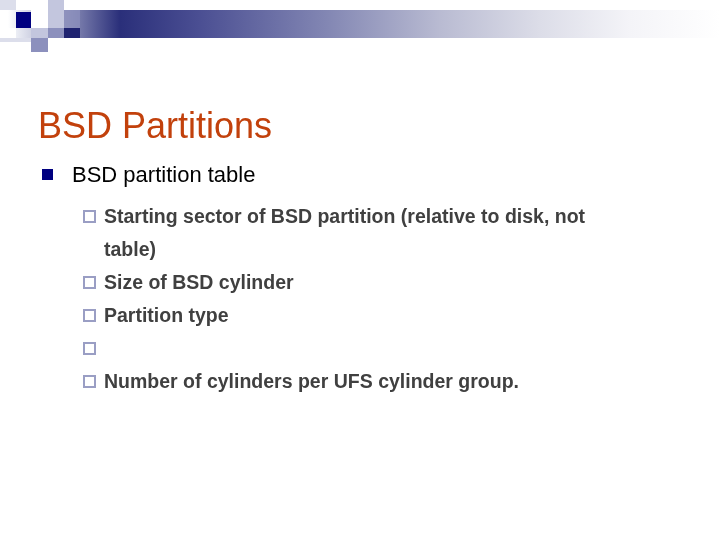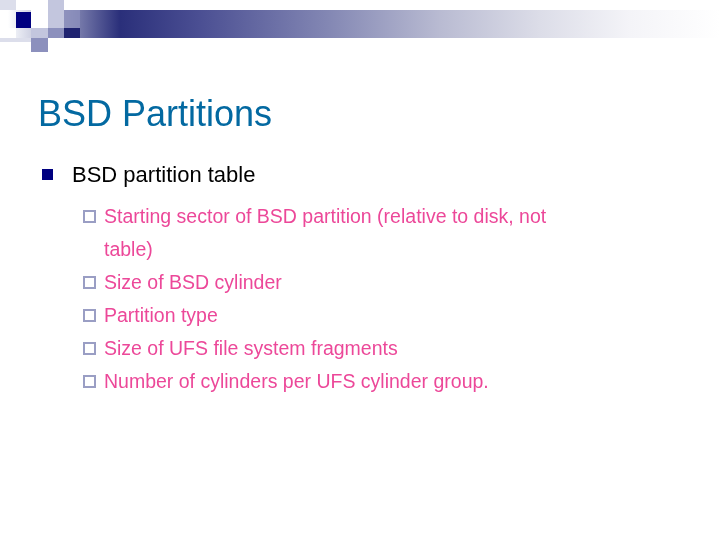--- a/index.html
+++ b/index.html
@@ -50,25 +50,25 @@
   .sq-navy        { background: #1f2370; }
   .sq-mid         { background: #8c90bd; }
   .sq-light       { background: #c3c6de; }
   .sq-pale        { background: #dcdeeb; }
   .sq-white       { background: #ffffff; }
 
   
   #slide-title {
     position: absolute;
     left: 38px;
-    top: 68px;
+    top: 80px;
     width: 640px;
     font-size: 36px;
     line-height: 44px;
-    color: #0369a1;
+    color: #c2410c;
     font-weight: normal;
     letter-spacing: 0px;
     white-space: nowrap;
   }
 
   
   #slide-body {
     position: absolute;
     left: 0;
     top: 160px;
@@ -109,23 +109,24 @@
     top: 10px;
     width: 9px;
     height: 9px;
     border: 2px solid #9a9ec4;
     background: #ffffff;
     box-sizing: content-box;
   }
   .l2-text {
     font-size: 19.5px;
     line-height: 33px;
-    color: #ec4899;
+    color: #404040;
     display: block;
     padding-right: 28px;
+    font-weight: bold;
   }
   .l2-text .wrapline {
     display: block;
   }
 </style>
 </head>
 <body>
 
 <div id="header-decoration">
   <div class="band"></div>
@@ -179,23 +180,20 @@
 
     <div class="l2-item">
       <span class="l2-bullet"></span>
       <span class="l2-text">
         <span class="wrapline">Partition type</span>
       </span>
     </div>
 
     <div class="l2-item">
       <span class="l2-bullet"></span>
-      <span class="l2-text">
-        <span class="wrapline">Size of UFS file system fragments</span>
-      </span>
     </div>
 
 
     <div class="l2-item">
       <span class="l2-bullet"></span>
       <span class="l2-text">
         <span class="wrapline">Number of cylinders per UFS cylinder group.</span>
       </span>
     </div>
 

